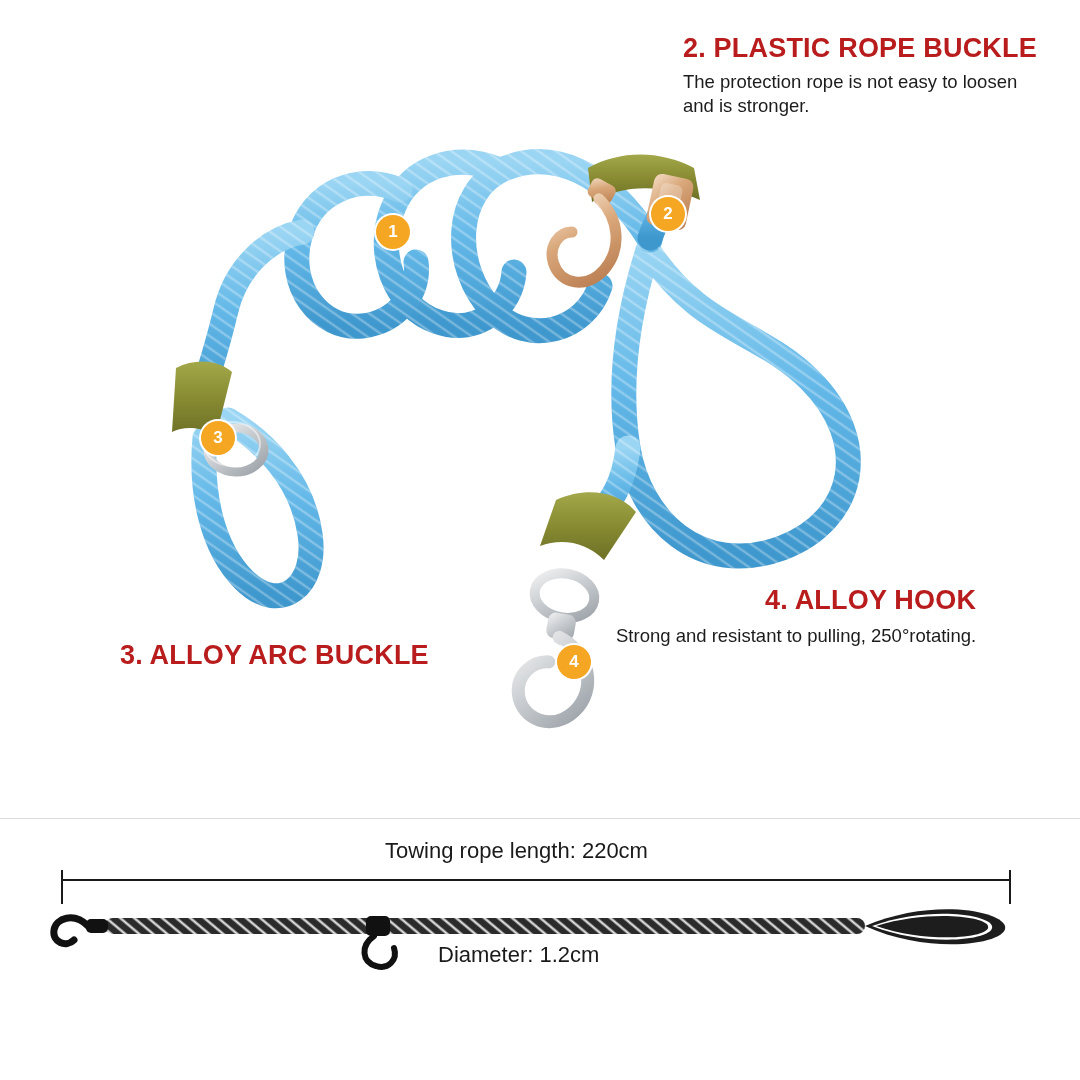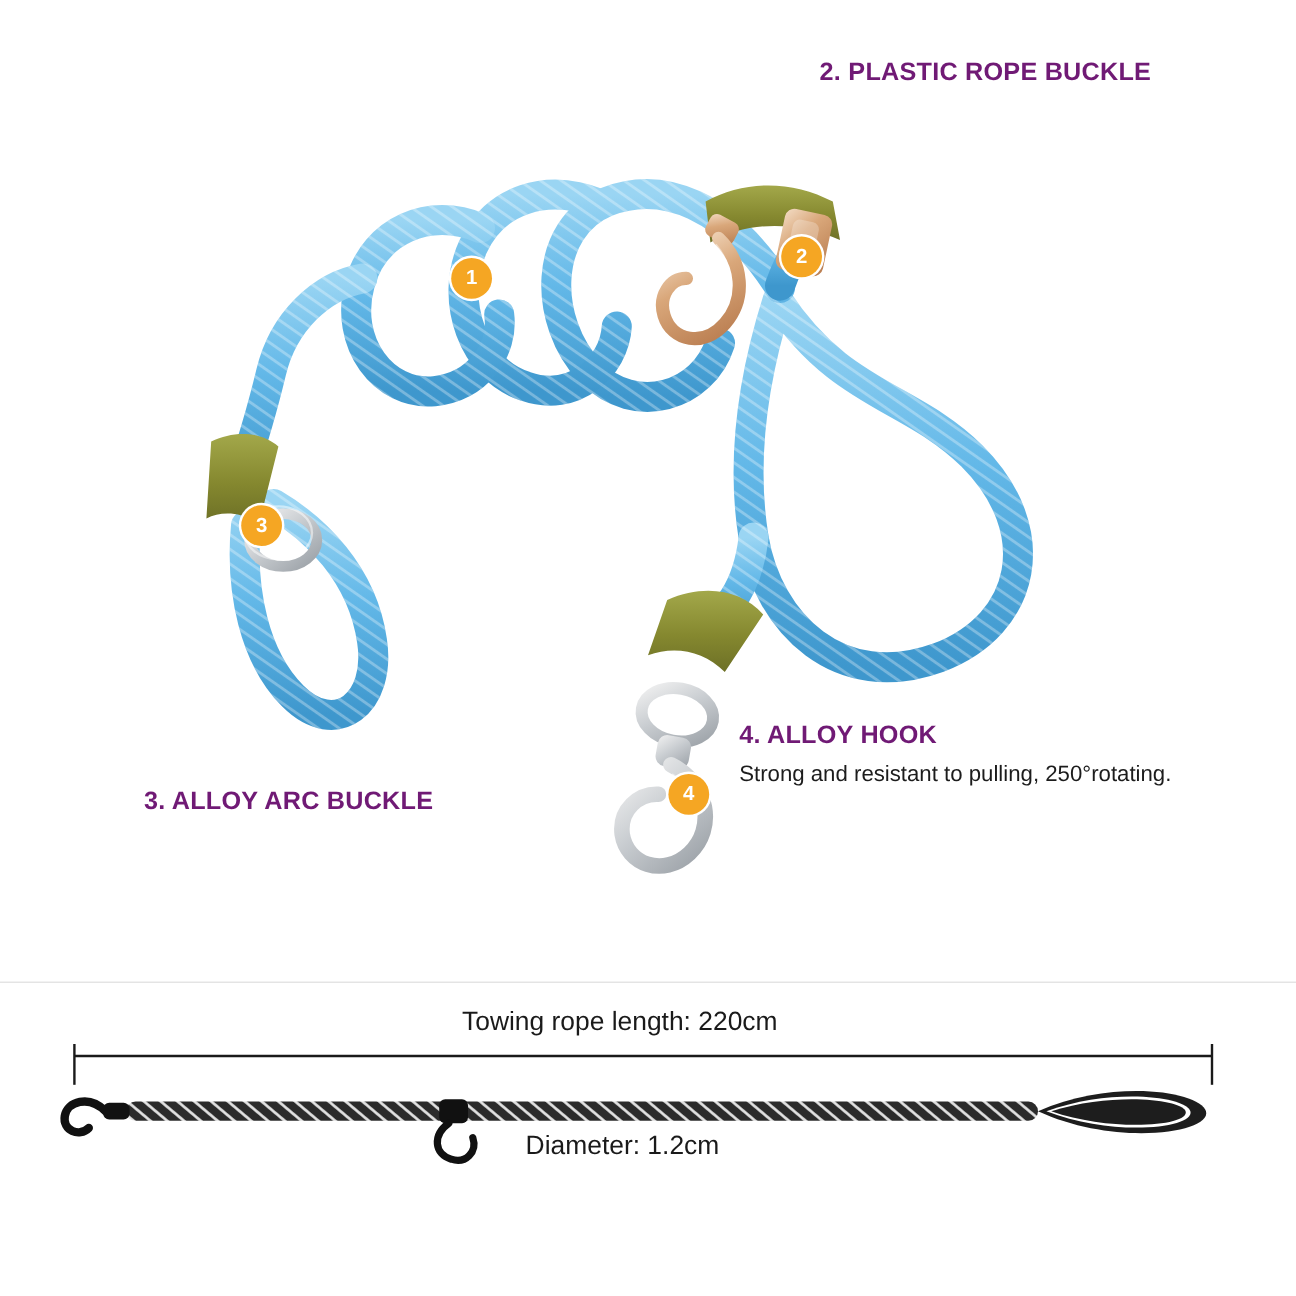--- a/index.html
+++ b/index.html
@@ -17,38 +17,38 @@
   }
   .stage {
     position: absolute;
     left: 0; top: 0;
     width: 1080px;
     height: 1080px;
   }
   .callout { position: absolute; }
   .callout .title {
     font-weight: bold;
-    font-size: 21px;
+    font-size: 27px;
     letter-spacing: 0.2px;
-    color: #701a75;
+    color: #b91c1c;
     white-space: nowrap;
-    margin: 16px 0 6px 0;
+    margin: 0 0 6px 0;
   }
   .callout .desc {
     font-size: 18.5px;
     color: #1c1c1c;
     line-height: 1.28;
     margin: 0;
   }
 
   #callout-1 { left: 24px;  top: 106px; }
   #callout-2 { left: 683px; top: 33px;  width: 340px; }
   #callout-3 { left: 120px; top: 640px; }
   #callout-3 .desc { margin-top: 10px; }
-  #callout-4 { left: 616px; top: 585px; }
+  #callout-4 { left: 616px; top: 585px; text-align: right; }
   #callout-4 .desc { margin-top: 8px; }
 
   .badge {
     position: absolute;
     width: 34px;
     height: 34px;
     border-radius: 50%;
     background: #f5a623;
     color: #ffffff;
     font-size: 17px;
@@ -176,20 +176,21 @@
         <rect x="-2" y="26" width="28" height="26" rx="8" fill="url(#silverGrad)"></rect>
         <path d="M12,50 C46,60 58,96 40,120 C22,144 -10,138 -18,114 C-24,94 -10,78 6,76" fill="none" stroke="url(#silverGrad)" stroke-width="13" stroke-linecap="round"></path>
         <path d="M14,58 C38,68 46,94 34,112" fill="none" stroke="#ffffff" stroke-width="3" opacity="0.5"></path>
       </g>
     </g>
   </svg>
 
 
   <div class="callout" id="callout-2">
     <p class="title">2. PLASTIC ROPE BUCKLE</p>
+    <p class="desc">The protection rope is not easy to loosen and is stronger.</p>
   </div>
 
   <div class="callout" id="callout-3">
     <p class="title">3. ALLOY ARC BUCKLE</p>
   </div>
 
   <div class="callout" id="callout-4">
     <p class="title">4. ALLOY HOOK</p>
     <p class="desc">Strong and resistant to pulling, 250°rotating.</p>
   </div>

